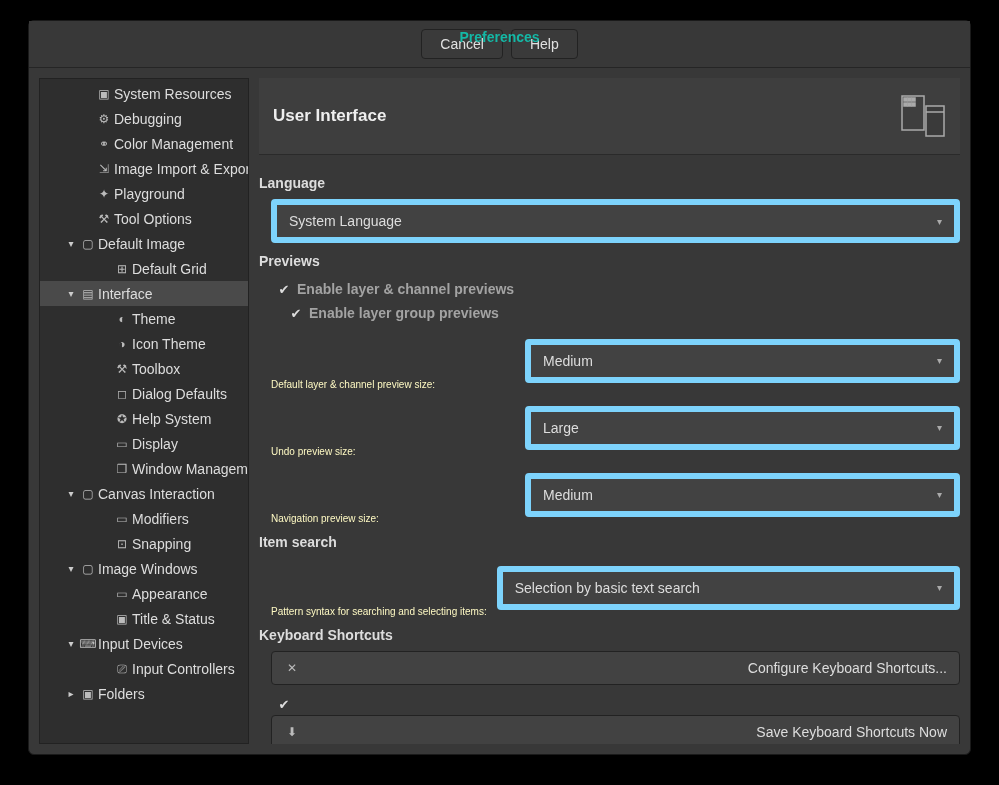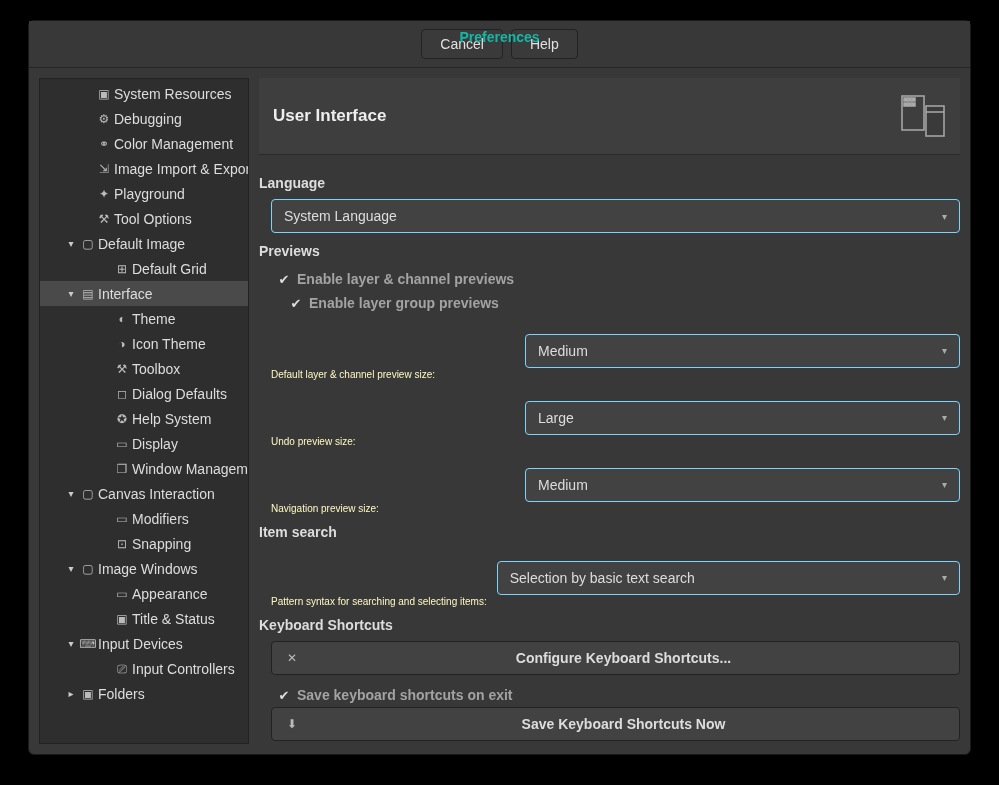--- a/index.html
+++ b/index.html
@@ -151,21 +151,21 @@
     .form-row.indent-1 { padding-left: 12px; }
     .form-label {
       color: #fef9c3;
       font-size: 10px;
       flex-shrink: 0;
       margin-top: 48px;
     }
     .select {
       flex: 1;
       background: #424242;
-      border: 1px solid #7dd3fc;
+      border: 6px solid #7dd3fc;
       border-radius: 4px;
       color: #ddd;
       padding: 8px 12px;
       font-size: 14px;
       display: flex;
       justify-content: space-between;
       align-items: center;
       cursor: pointer;
     }
     .select-arrow {
@@ -211,22 +211,21 @@
       margin-bottom: 8px;
     }
     .action-btn-icon {
       width: 16px;
       margin-right: 0;
       color: #bbb;
       font-size: 12px;
     }
     .action-btn-text {
       flex: 1;
-      text-align: center;
-      font-weight: bold;
+      text-align: right;
     }
     .size-grid {
       display: grid;
       grid-template-columns: 244px 1fr;
       gap: 8px 10px;
       align-items: center;
       padding-left: 12px;
       margin: 6px 0;
     }
   </style>
@@ -418,21 +417,20 @@
 
         <div class="section-label">Keyboard Shortcuts</div>
 
         <button class="action-btn">
           <span class="action-btn-icon">✕</span>
           <span class="action-btn-text">Configure Keyboard Shortcuts...</span>
         </button>
 
         <div class="checkbox-row indent-1">
           <span class="checkbox">✔</span>
-          <span class="checkbox-label">Save keyboard shortcuts on exit</span>
         </div>
 
         <button class="action-btn">
           <span class="action-btn-icon">⬇</span>
           <span class="action-btn-text">Save Keyboard Shortcuts Now</span>
         </button>
 
         <button class="action-btn">
           <span class="action-btn-icon">⟲</span>
         </button>

